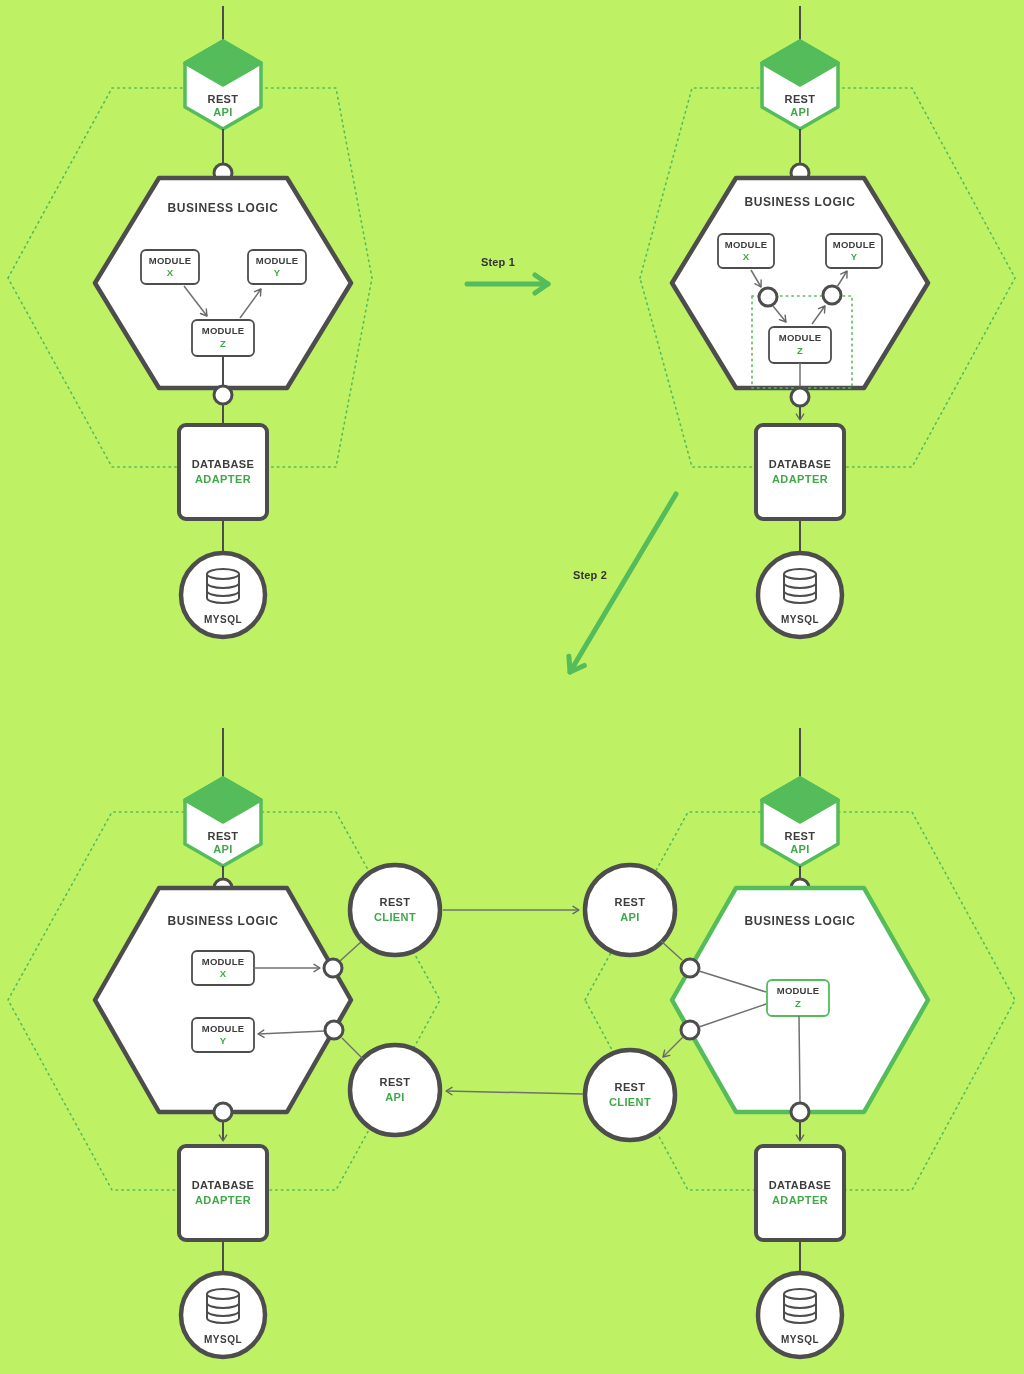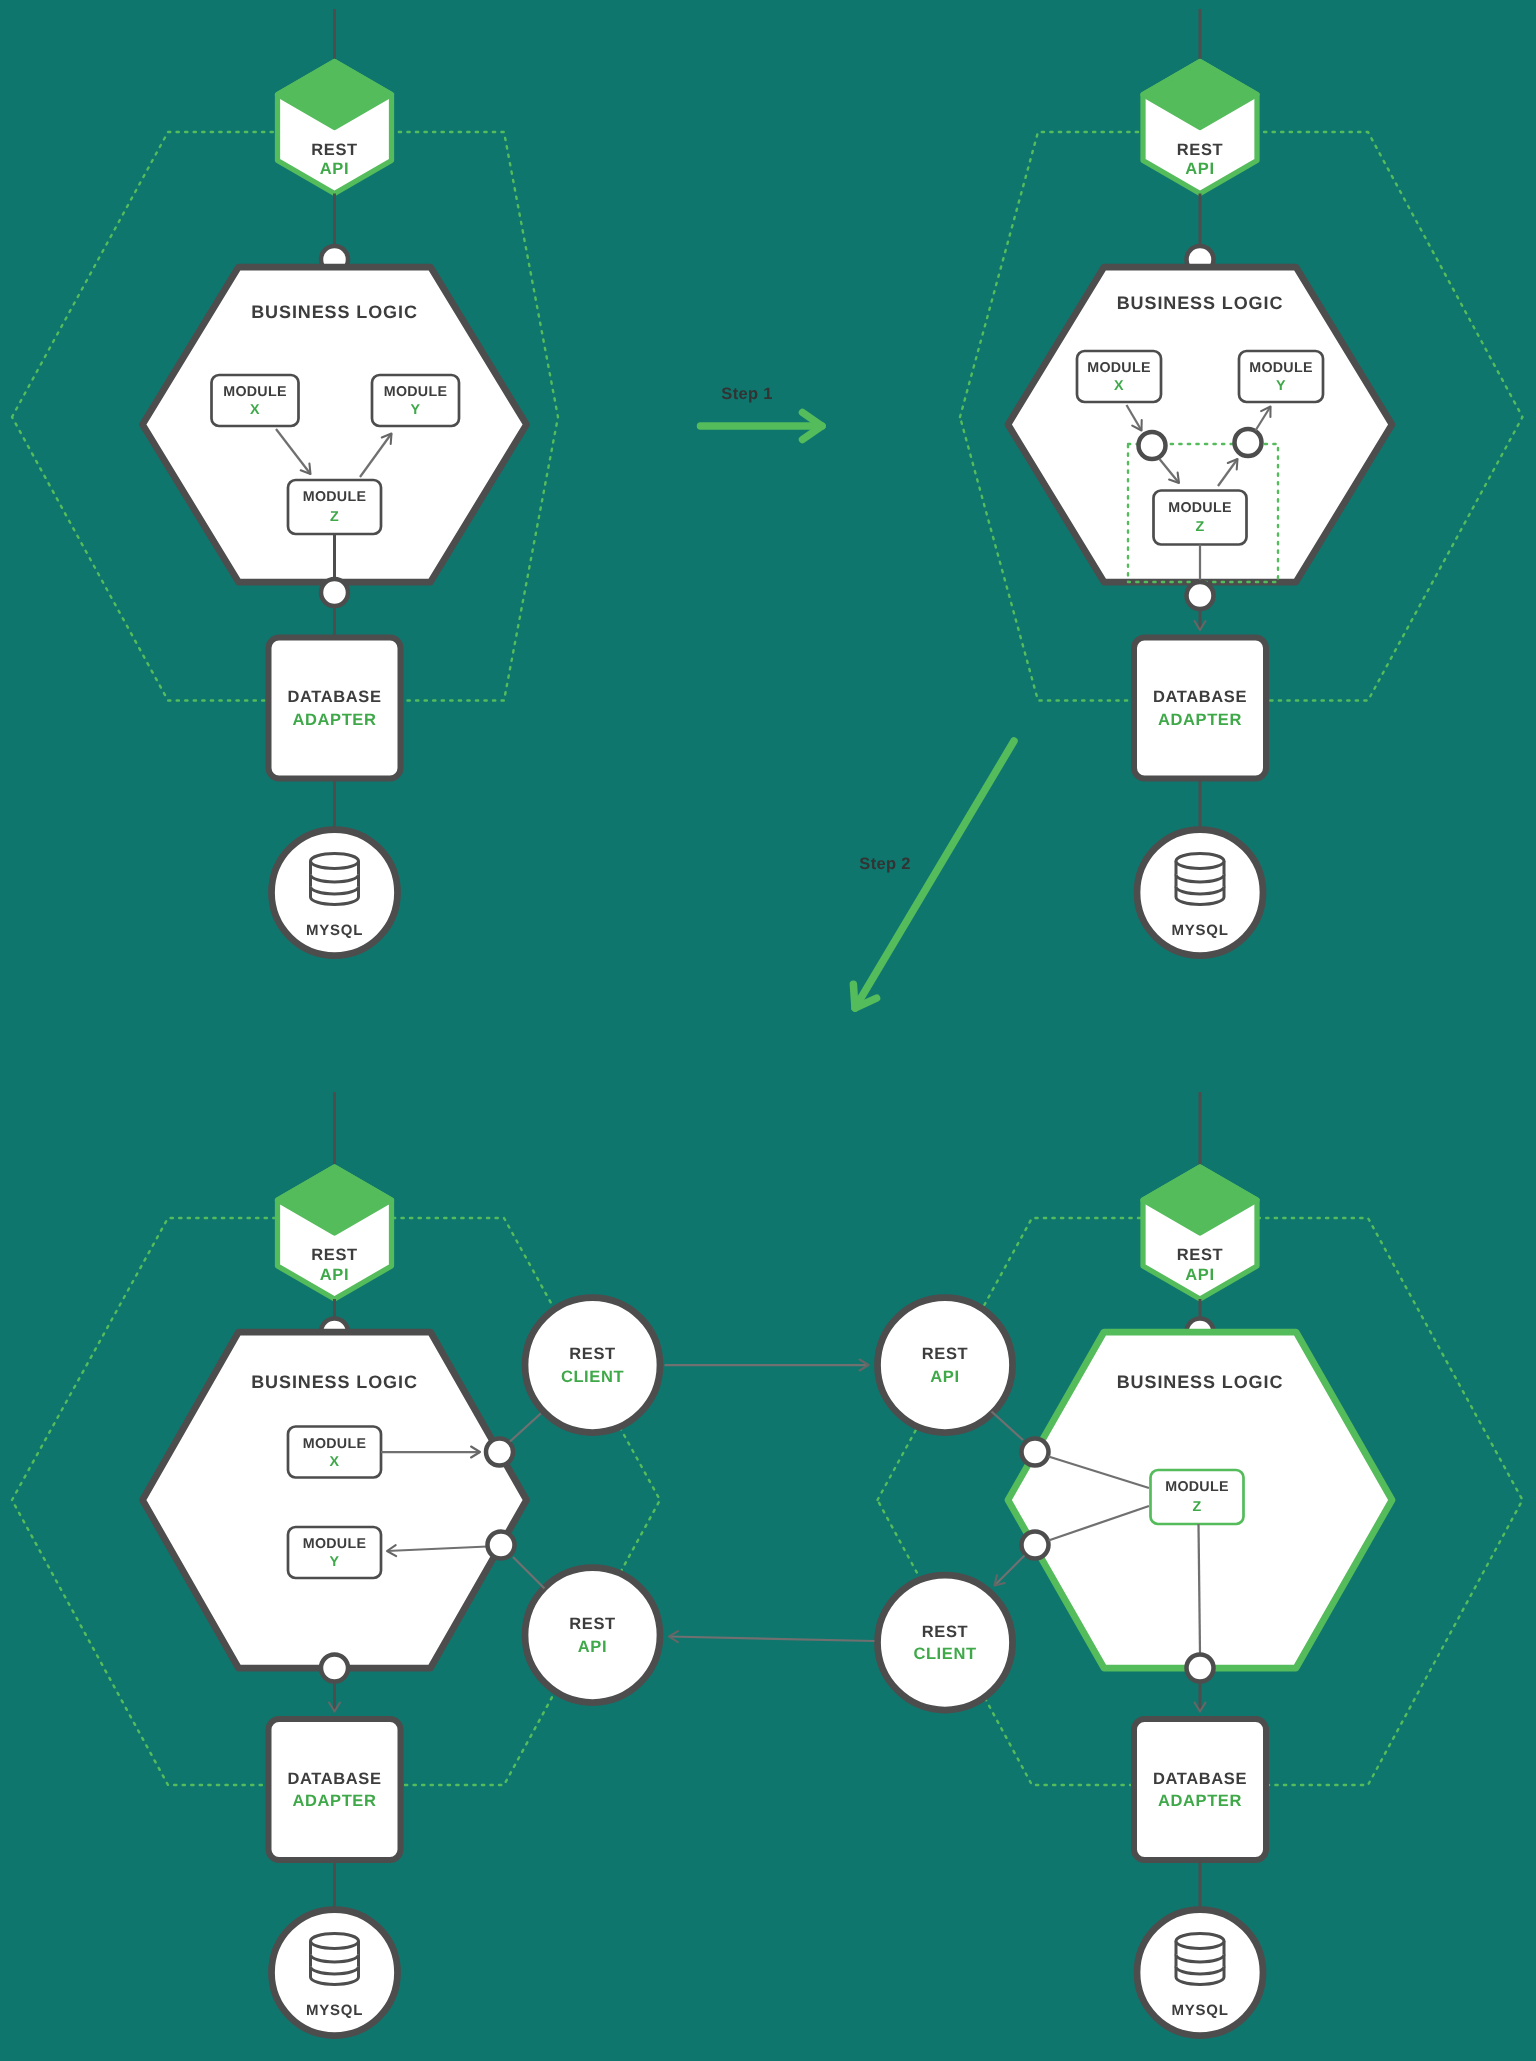--- a/index.html
+++ b/index.html
@@ -1,16 +1,16 @@
 <!DOCTYPE html>
 <html><head>
 <meta charset="utf-8">
 <style>
   html,body { margin:0; padding:0; background:#ffffff; }
-  .canvas { position:relative; width:1024px; height:1374px; background:#0f766e; overflow:hidden; }
+  .canvas { position:relative; width:1024px; height:1374px; background:#bef264; overflow:hidden; }
   svg { display:block; }
   svg text {
     font-family:"Liberation Sans", sans-serif;
     text-anchor:middle;
     font-weight:bold;
   }
   .td { fill:#3d3d3d; }
   .tg { fill:#3fa94a; }
   .f12 { font-size:12px; letter-spacing:.6px; }
   .f11 { font-size:11px; letter-spacing:.4px; }

